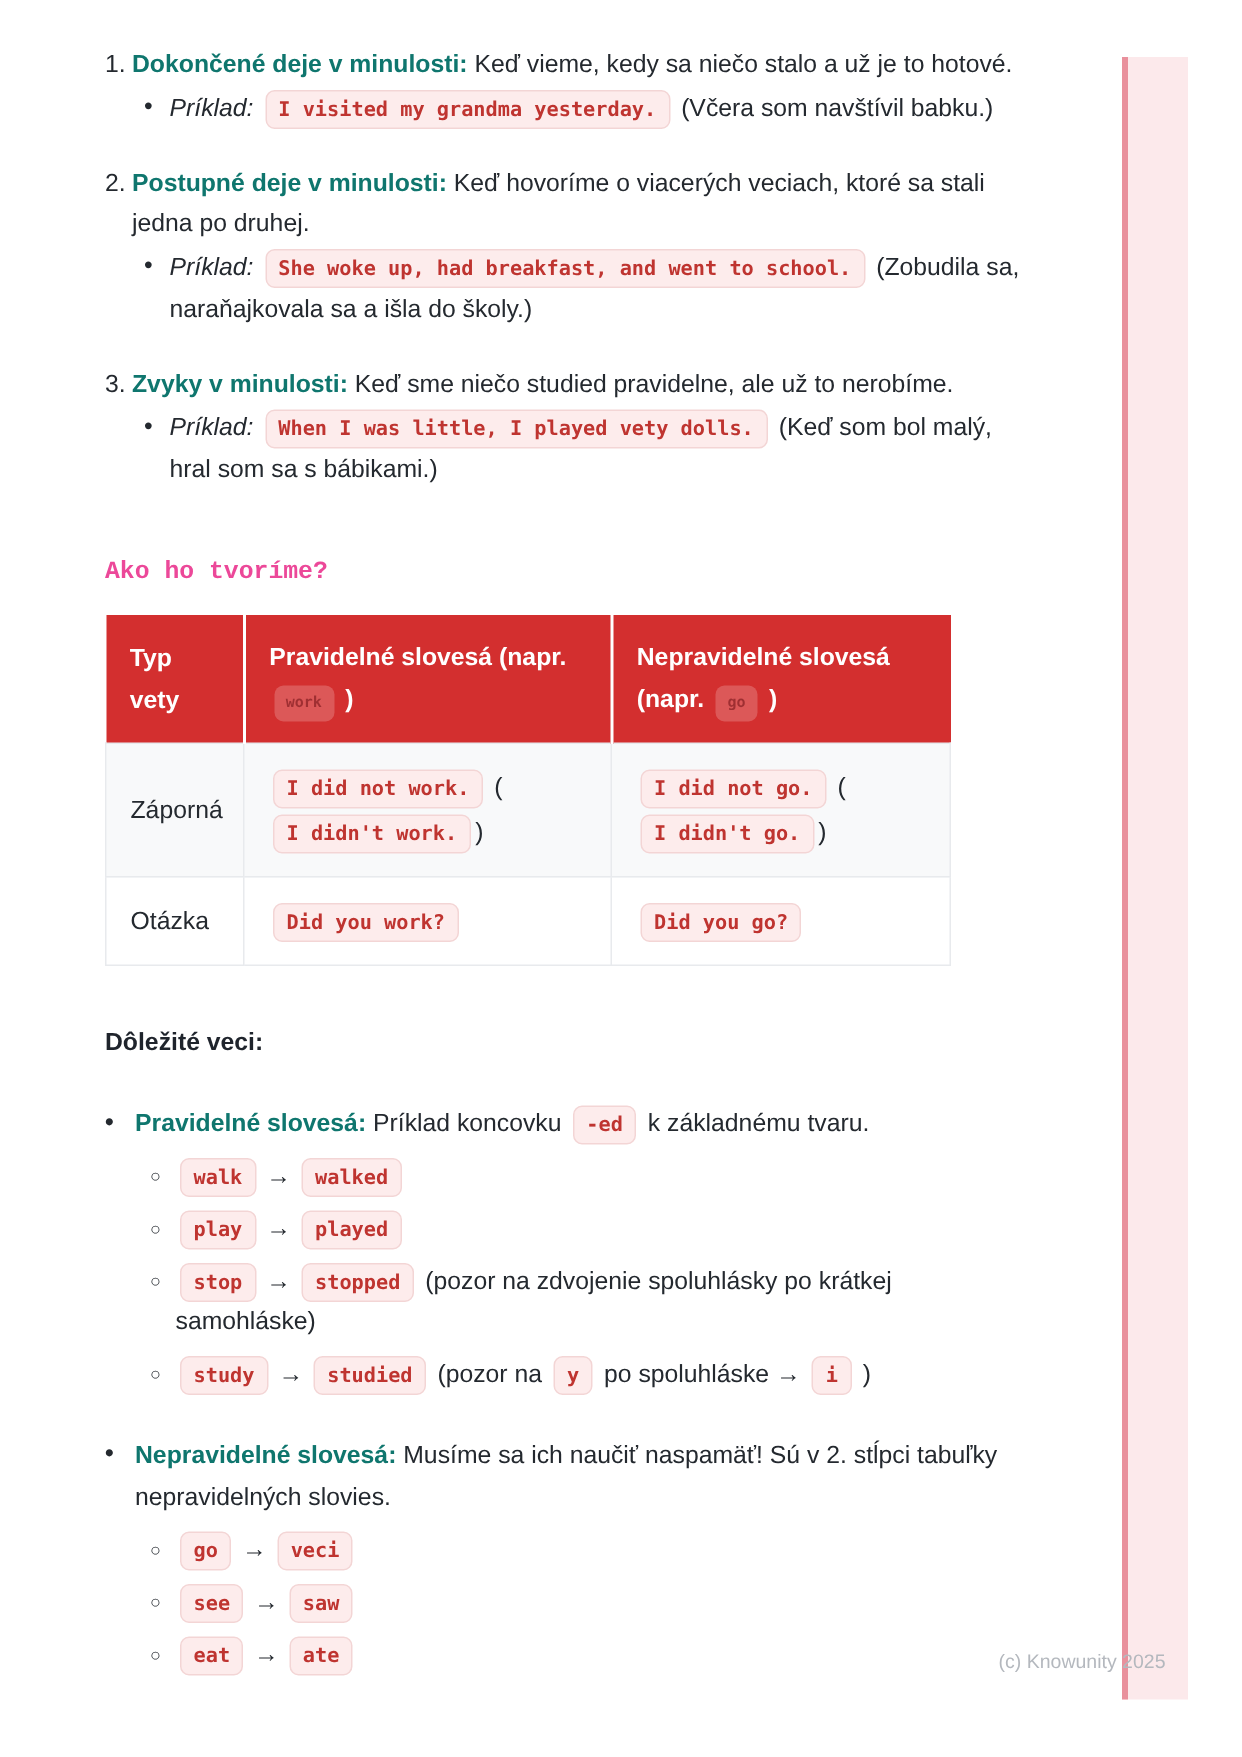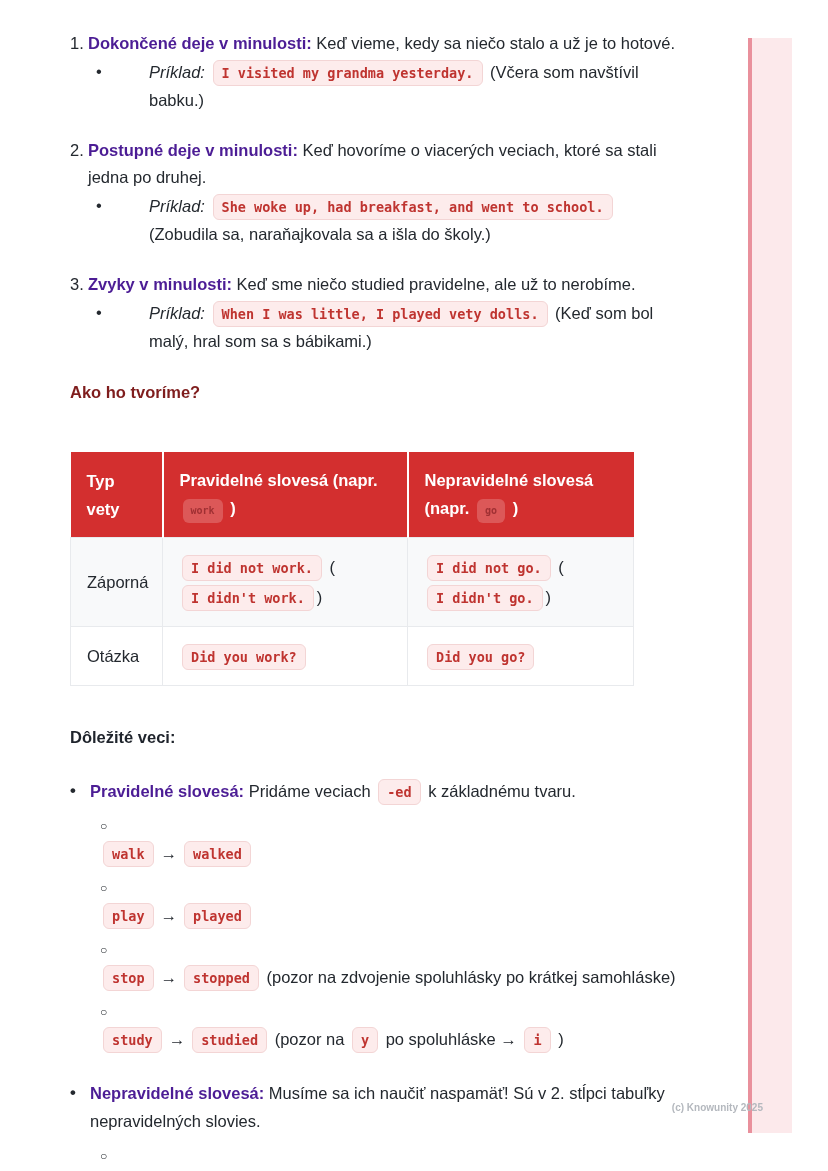--- a/index.html
+++ b/index.html
@@ -19,36 +19,35 @@
     position: absolute;
     left: 748px; top: 38px;
     width: 44px; height: 1095px;
     background: #fce9eb;
     border-left: 4px solid #e9909c;
     z-index: 1;
   }
 
   .watermark {
     position: absolute;
-    top: 1100px; right: 65px;
-    font-size: 10px;
+    top: 1100px; right: 51px;
+    font-size: 13px;
     line-height: 16px;
     color: #b4b8be;
     z-index: 2;
-    font-weight: bold;
   }
 
   .content {
     position: absolute;
     left: 70px; top: 30px;
     width: 625px;
     z-index: 0;
   }
 
-  b, .bold { font-weight: bold; color: #4c1d95; }
+  b, .bold { font-weight: bold; color: #0f766e; }
   .italic { font-style: italic; }
 
   
   .chip {
     display: inline-block;
     font-family: "DejaVu Sans Mono", monospace;
     font-weight: bold;
     font-size: 13.5px;
     line-height: 18px;
     color: #bf3430;
@@ -70,31 +69,31 @@
     background: rgba(255, 235, 235, 0.22);
     border-radius: 6px;
     padding: 3px 8px;
     margin: 0 3px;
   }
 
   
   .intro-item { display: flex; margin-bottom: 23px; }
   .intro-item .num { width: 18px; flex: none; }
   .intro-item .num-body { width: 600px; }
-  .ex-row { display: flex; margin-top: 1px; margin-left: 8px; gap: 36px; }
+  .ex-row { display: flex; margin-top: 1px; margin-left: 8px; }
   .ex-marker { width: 17px; flex: none; }
   .ex-marker::before { content: "•"; }
   .ex-body { flex: 1; line-height: 28px; }
 
-  .section-heading { font-weight: bold; color: #7f1d1d; margin-top: 24px; }
+  .section-heading { font-weight: bold; color: #ec4899; margin-top: 40px; font-family: Liberation Mono, monospace; }
 
   
   table.grammar {
     border-collapse: collapse;
-    margin-top: 46px;
+    margin-top: 16px;
     width: 563px;
     table-layout: fixed;
   }
   table.grammar th {
     background: #d32f2f;
     color: #ffffff;
     font-weight: bold;
     text-align: left;
     vertical-align: middle;
     padding: 14px 16px;
@@ -116,21 +115,21 @@
   .r3 td { height: 58px; }
 
   
   .imp-heading { font-weight: bold; color: #1f242c; margin-top: 38px; }
   .imp-item { display: flex; margin-top: 26px; }
   .imp-marker { width: 20px; flex: none; }
   .imp-marker::before { content: "•"; font-weight: bold; }
   .imp-body { width: 600px; line-height: 28px; }
 
   .conv-list { margin-top: 7px; margin-left: 10px; }
-  .conv-row { display: flex; margin-top: 8px; line-height: 27px; flex-direction: column; }
+  .conv-row { display: flex; margin-top: 8px; line-height: 27px; }
   .conv-marker { width: 17px; flex: none; font-size: 12px; }
   .conv-marker::before { content: "○"; }
   .conv-body { flex: 1; }
   .arrow { margin: 0 4px; color: #24292f; }
 </style>
 </head>
 <body>
 
 <div class="stripe"></div>
 <div class="watermark">(c) Knowunity 2025</div>
@@ -206,21 +205,21 @@
         <td><code class="chip">Did you go?</code></td>
       </tr>
     </tbody>
   </table>
 
   <div class="imp-heading">Dôležité veci:</div>
 
   <div class="imp-item">
     <span class="imp-marker"></span>
     <div class="imp-body">
-      <span class="bold">Pravidelné slovesá:</span><span> Pridáme veciach </span><code class="chip">-ed</code><span> k základnému tvaru.</span>
+      <span class="bold">Pravidelné slovesá:</span><span> Príklad koncovku </span><code class="chip">-ed</code><span> k základnému tvaru.</span>
       <div class="conv-list">
         <div class="conv-row">
           <span class="conv-marker"></span>
           <div class="conv-body"><code class="chip">walk</code><span class="arrow">→</span><code class="chip">walked</code></div>
         </div>
         <div class="conv-row">
           <span class="conv-marker"></span>
           <div class="conv-body"><code class="chip">play</code><span class="arrow">→</span><code class="chip">played</code></div>
         </div>
         <div class="conv-row">

